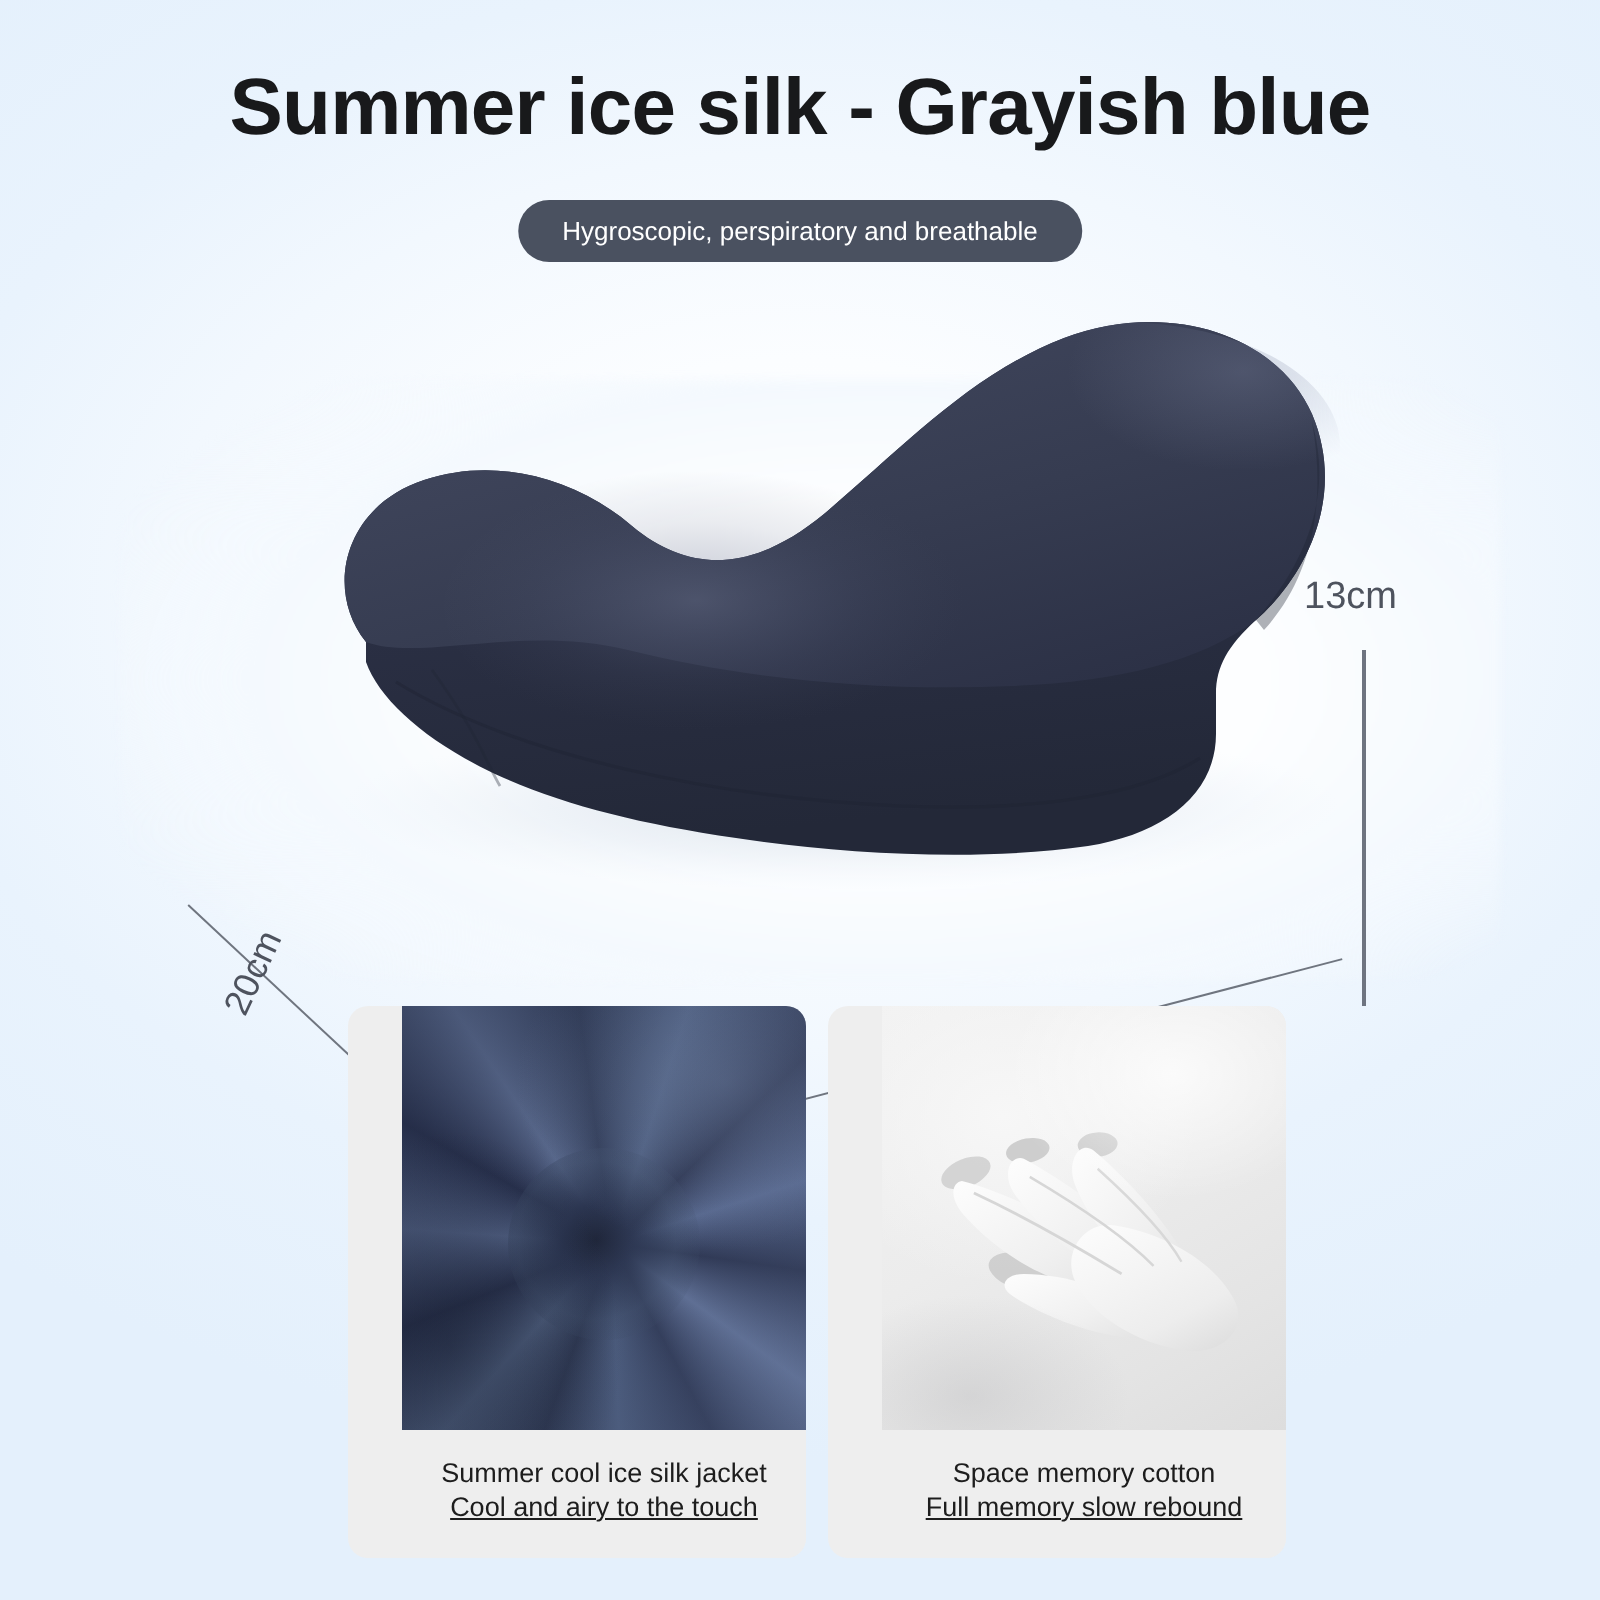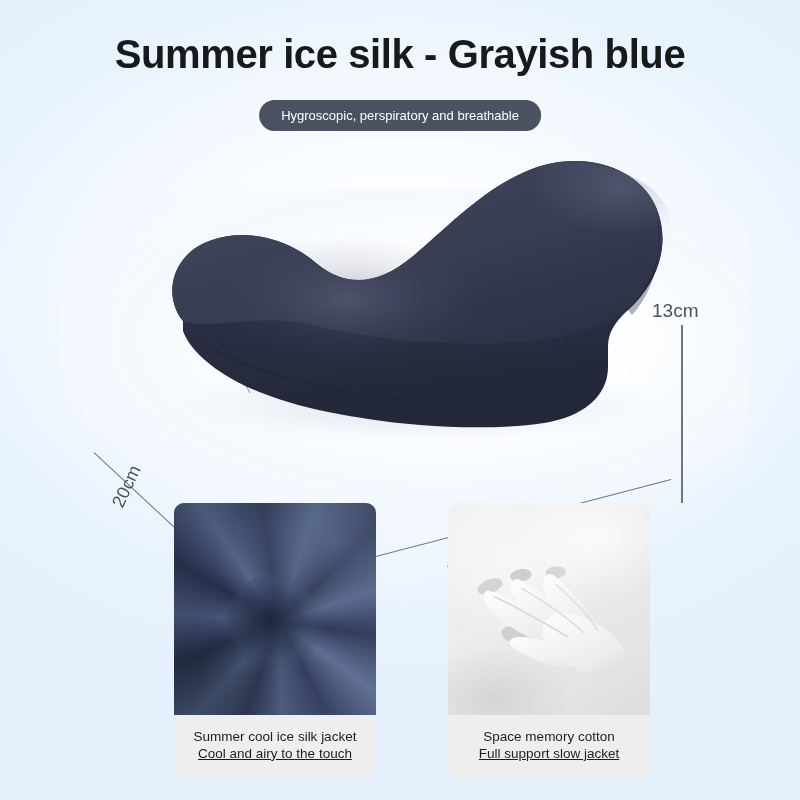--- a/index.html
+++ b/index.html
@@ -91,21 +91,21 @@
     top: 195px;
     width: 1.5px;
     height: 178px;
   }
   .dim-label {
     position: absolute;
     color: #4e535e;
     font-size: 19px;
     white-space: nowrap;
   }
-  .dim-13 { left: 652px; top: 158px; margin-top: 12px; }
+  .dim-13 { left: 652px; top: 158px; }
   .dim-42 { left: 447px; top: 422px; transform: rotate(-3deg); }
   .dim-20 { left: 108px; top: 372px; transform: rotate(-65deg); transform-origin: left top; font-size: 18px; }
 
   .dim-diag {
     position: absolute;
     height: 1.3px;
     background: #6f757f;
     transform-origin: left center;
   }
   .dim-42-line {
@@ -128,23 +128,24 @@
     top: 500px;
     width: 800px;
     height: 290px;
   }
   .panel {
     position: absolute;
     width: 202px;
     border-radius: 10px;
     overflow: hidden;
     background: #eeeeee;
+    padding-left: 27px;
   }
   .panel-left  { left: 174px; top: 3px; }
-  .panel-right { left: 448px; top: 3px; }
+  .panel-right { left: 414px; top: 3px; }
 
   .panel-img {
     position: relative;
     width: 202px;
     height: 212px;
     overflow: hidden;
   }
   .panel-caption {
     padding: 14px 6px 16px;
     text-align: center;
@@ -351,17 +352,17 @@
 
             <path d="M 30,46 C 56,58 84,74 104,86" fill="none" stroke="#d6d6d6" stroke-width="1.4"></path>
             <path d="M 58,38 C 82,52 106,68 120,82" fill="none" stroke="#d6d6d6" stroke-width="1.2"></path>
             <path d="M 92,34 C 110,50 126,66 134,80" fill="none" stroke="#d8d8d8" stroke-width="1.2"></path>
           </svg>
         </div>
         <div class="foam-sheen"></div>
       </div>
       <div class="panel-caption">
         <span>Space memory cotton</span>
-        <span class="l2">Full support slow jacket</span>
+        <span class="l2">Full memory slow rebound</span>
       </div>
     </div>
   </div>
 </div>
 
 </body></html>

